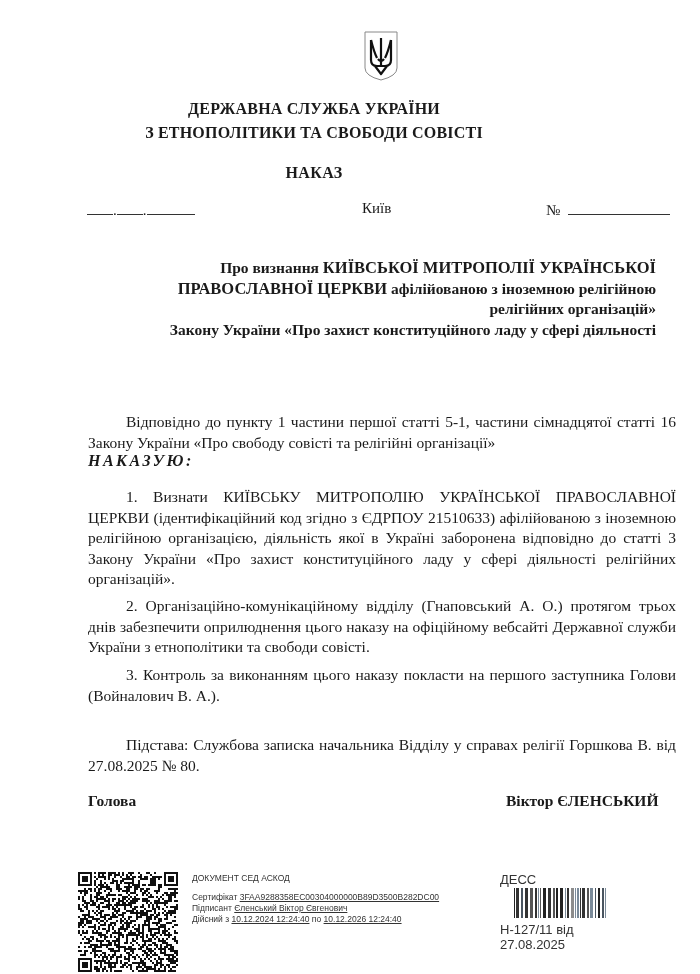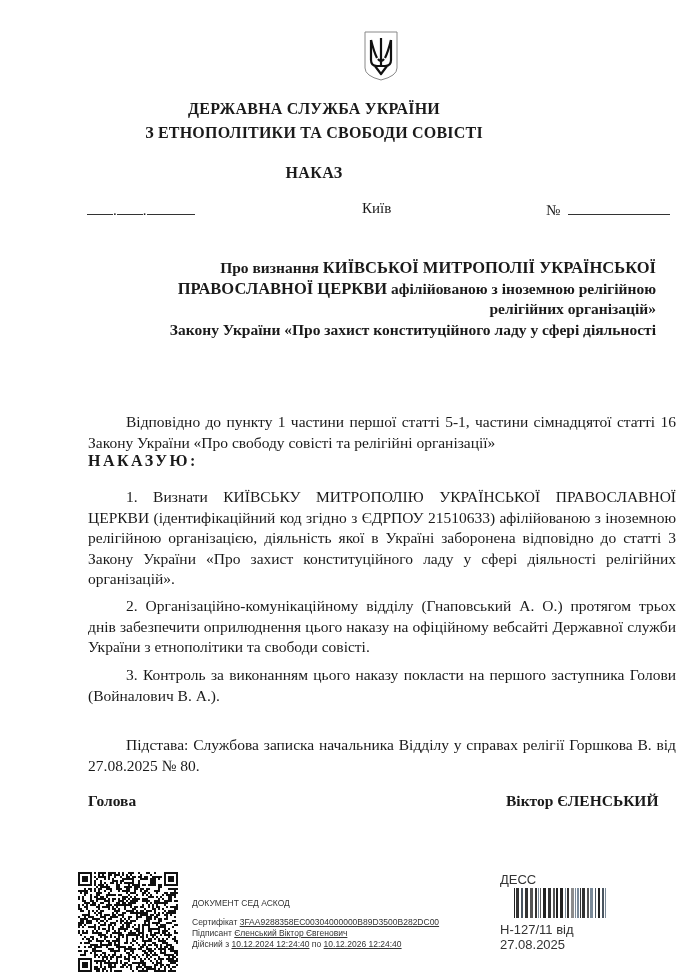--- a/index.html
+++ b/index.html
@@ -56,20 +56,21 @@
       left: 88px; width: 588px;
       font-size: 15.5px; line-height: 20.5px;
       text-align: justify;
     }
     .para .indent { display: inline-block; width: 38px; }
 
     #basis { top: 400px; margin-top: 12px; }
     #nakazuyu {
       left: 88px; top: 452px; font-weight: bold; font-size: 16px;
       letter-spacing: 2.5px;
+      font-style: italic;
     }
     #item1 { top: 487px; }
     #item2 { top: 596px; }
     #item3 { top: 665px; }
     #footnote { top: 735px; }
 
     #sign-title {
       left: 88px; top: 792px; font-weight: bold; font-size: 15.5px;
     }
     #sign-name {
@@ -79,21 +80,21 @@
     
     #qr {
       left: 78px; top: 872px; width: 102px; height: 100px;
     }
     #esig {
       left: 192px; top: 873px;
       font-family: "Liberation Sans", "DejaVu Sans", sans-serif;
       font-size: 8.5px; color: #333;
       line-height: 11px;
     }
-    #esig .hdr { font-size: 8.5px; margin-bottom: 8px; margin-top: 25px; }
+    #esig .hdr { font-size: 8.5px; margin-bottom: 8px; }
     #esig u { text-decoration: underline; }
 
     #barcode-wrap {
       left: 500px; top: 872px; width: 120px;
       font-family: "Liberation Sans", "DejaVu Sans", sans-serif;
       font-size: 13px; color: #333; text-align: left;
     }
     #barcode { display: block; margin: 1px auto 4px auto; }
   </style>
 </head>

